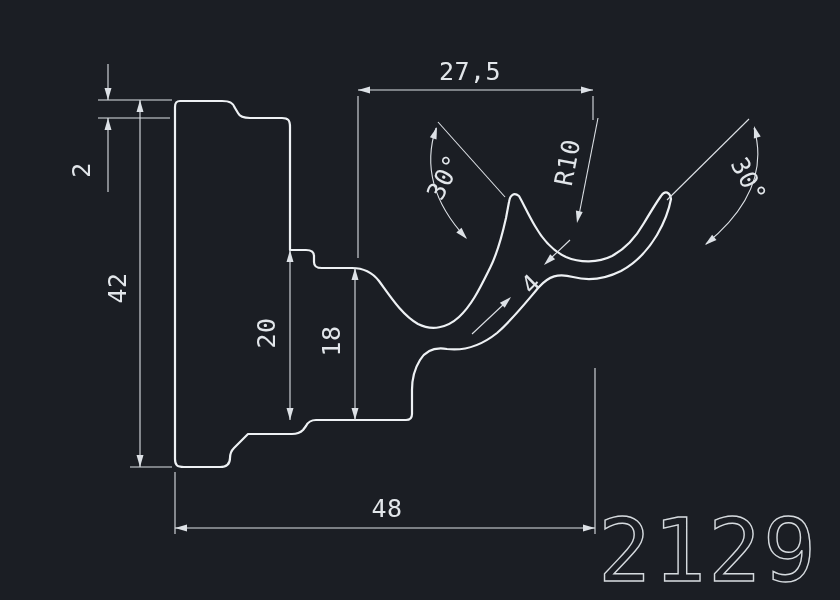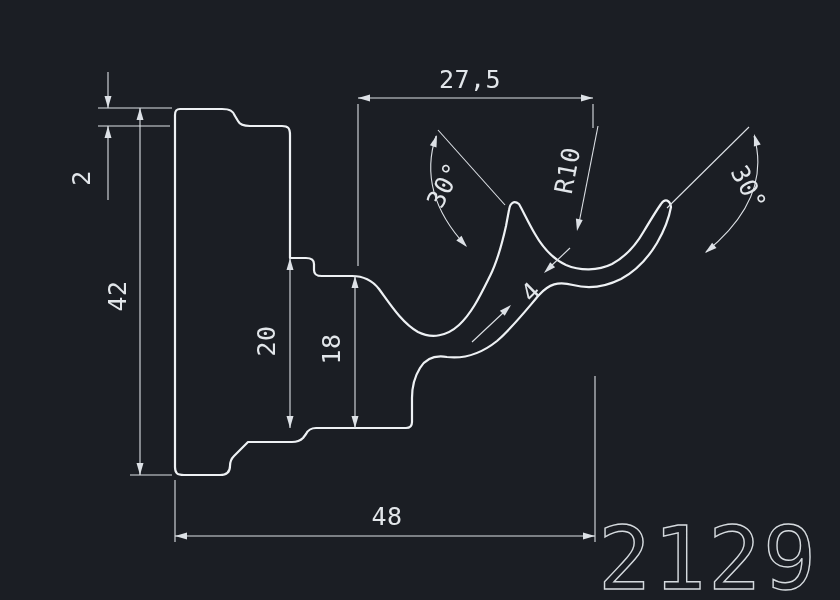--- a/index.html
+++ b/index.html
@@ -4,21 +4,21 @@
 <style>
   html, body {
     margin: 0;
     padding: 0;
     width: 840px;
     height: 600px;
     background: #1b1e24;
     overflow: hidden;
     font-family: "DejaVu Sans Mono", monospace;
   }
-  #canvas-wrap { width: 840px; height: 536px; margin-top: 8px; }
+  #canvas-wrap { width: 840px; height: 536px; }
   svg { display: block; }
   .profile {
     fill: none;
     stroke: #eef1f4;
     stroke-width: 2.2;
     stroke-linejoin: round;
     stroke-linecap: round;
   }
   .dim-line {
     fill: none;

